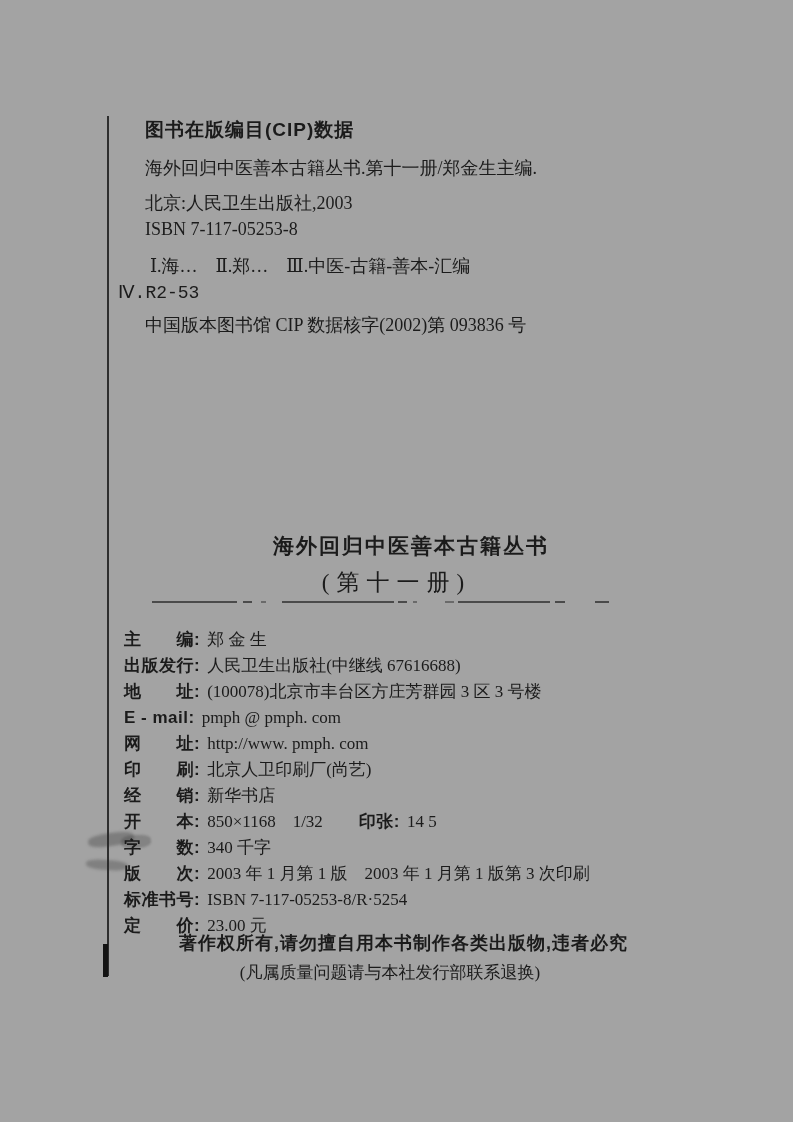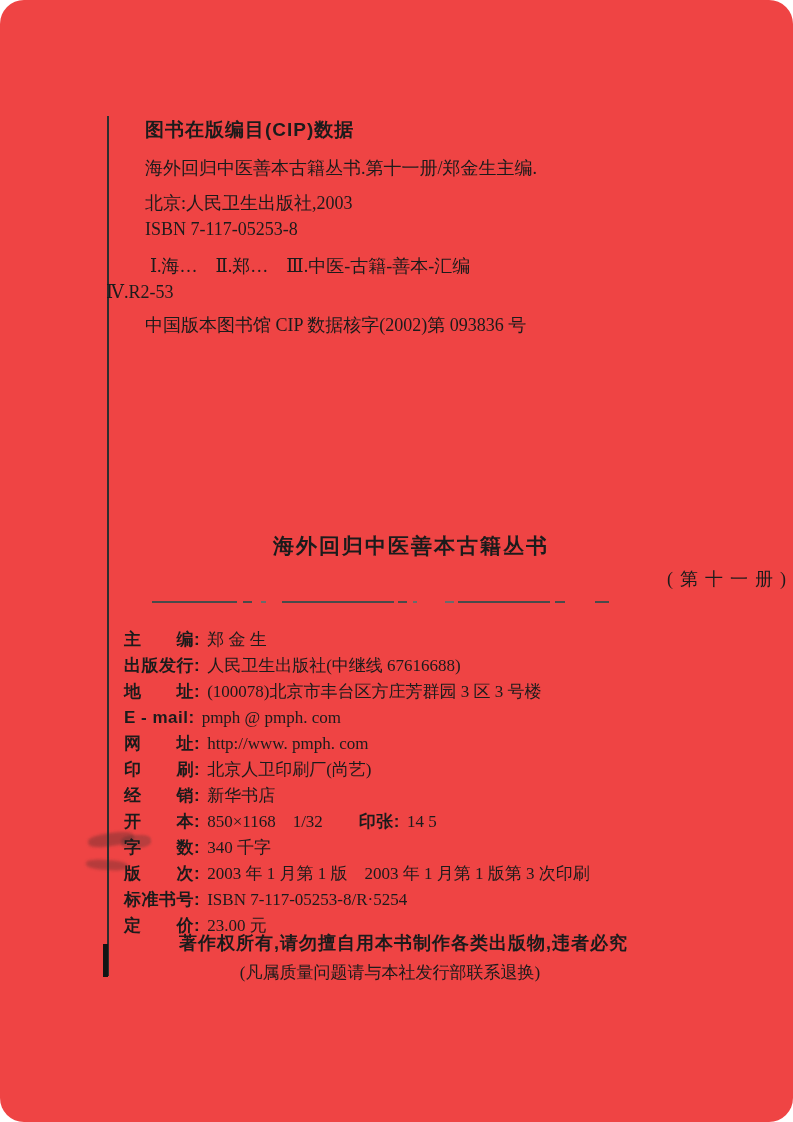--- a/index.html
+++ b/index.html
@@ -4,48 +4,48 @@
 <style>
   * { margin:0; padding:0; box-sizing:border-box; }
   html,body { background:#ffffff; }
   body {
     width:793px; height:1122px;
     position:relative;
     font-family:"Liberation Serif","DejaVu Serif",serif;
     color:#1b1b1b;
     overflow:hidden;
   }
-  .page { position:absolute; inset:0; background:#ef4444;border-radius:24px; }
+  .page { position:absolute; inset:0; background:#a3a3a3; }
 
   
   .vrule { position:absolute; left:107px; top:116px; width:2px; height:860px; background:#2e2e2e; }
   .vrule-blob { position:absolute; left:103px; top:944px; width:5px; height:33px; background:#141414; }
 
   
   .artifact { position:absolute; border-radius:40%; }
   .a1 { left:88px;  top:833px; width:46px; height:13px; background:rgba(35,35,35,.30); filter:blur(1.5px); transform:rotate(-8deg); }
   .a2 { left:86px;  top:860px; width:42px; height:10px; background:rgba(35,35,35,.28); filter:blur(1.8px); transform:rotate(4deg); }
   .a3 { left:121px; top:835px; width:30px; height:13px; background:rgba(45,45,45,.28); filter:blur(1.2px); transform:rotate(-4deg); }
 
   .sans { font-family:"Liberation Sans","DejaVu Sans",sans-serif; }
 
   
   .cip-heading { position:absolute; left:145px; top:117px; font-size:19px; font-weight:bold; letter-spacing:1px; }
   .cip-l1 { position:absolute; left:145px; top:156px; font-size:18px; }
   .cip-l2 { position:absolute; left:145px; top:191px; font-size:18px; }
   .cip-l3 { position:absolute; left:145px; top:219px; font-size:18px; }
   .cip-l4 { position:absolute; left:150px; top:254px; font-size:18px; }
-  .cip-l5 { position:absolute; left:106px; top:281px; font-size:18px; }
+  .cip-l5 { position:absolute; left:118px; top:281px; font-size:18px;font-family:Liberation Mono, monospace; }
   .cip-l6 { position:absolute; left:145px; top:313px; font-size:18px; }
 
   
   .series-title { position:absolute; left:0; top:532px; width:100%; text-align:center;
                   font-size:21px; font-weight:bold; letter-spacing:2px;padding-left:29px; }
-  .volume { position:absolute; left:0; top:567px; width:100%; text-align:right;
-            font-size:18px; letter-spacing:7px; }
+  .volume { position:absolute; left:0; top:567px; width:100%; text-align:center;
+            font-size:23px; letter-spacing:7px; }
 
   
   .sep { position:absolute; left:152px; top:601px; width:520px; height:3px; white-space:nowrap; }
   .sep i { display:inline-block; height:2px; background:#4a4a4a; vertical-align:top; }
   .sep .s1 { width:85px; }
   .sep .s2 { width:9px;  margin-left:6px; }
   .sep .s3 { width:5px;  margin-left:9px; background:#6a6a6a; }
   .sep .s4 { width:112px; margin-left:16px; }
   .sep .s5 { width:9px;  margin-left:4px; }
   .sep .s6 { width:4px;  margin-left:6px; background:#6a6a6a; }

